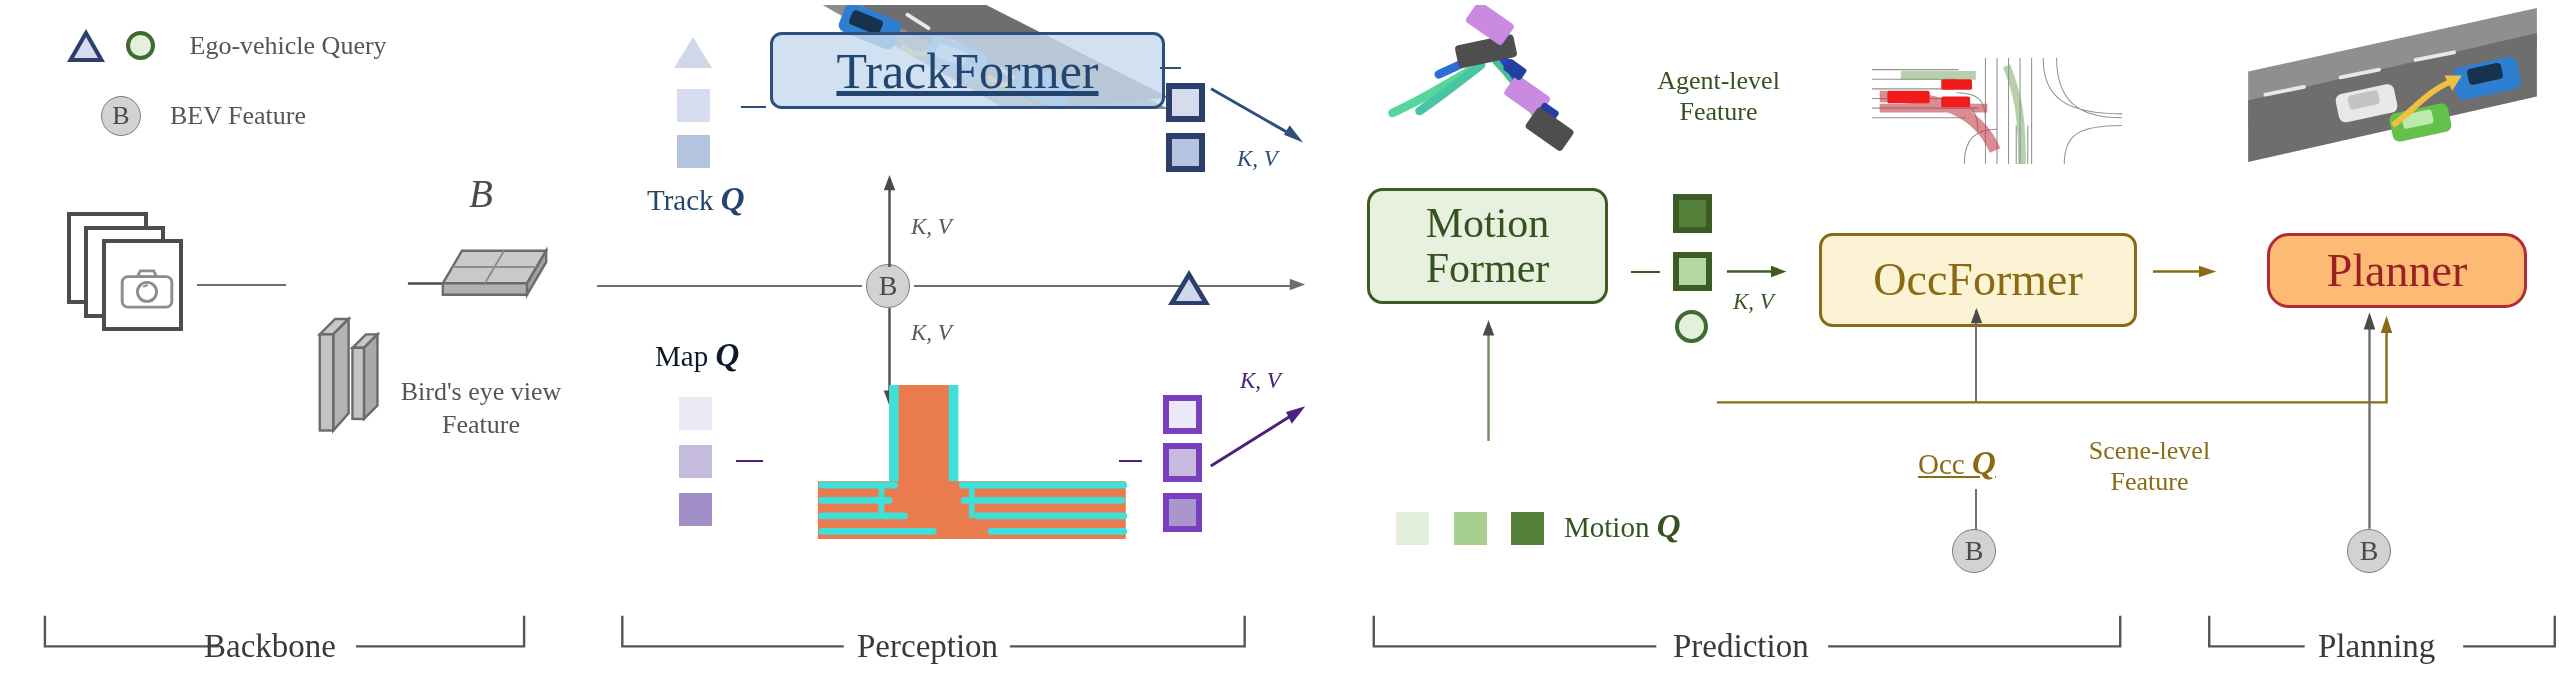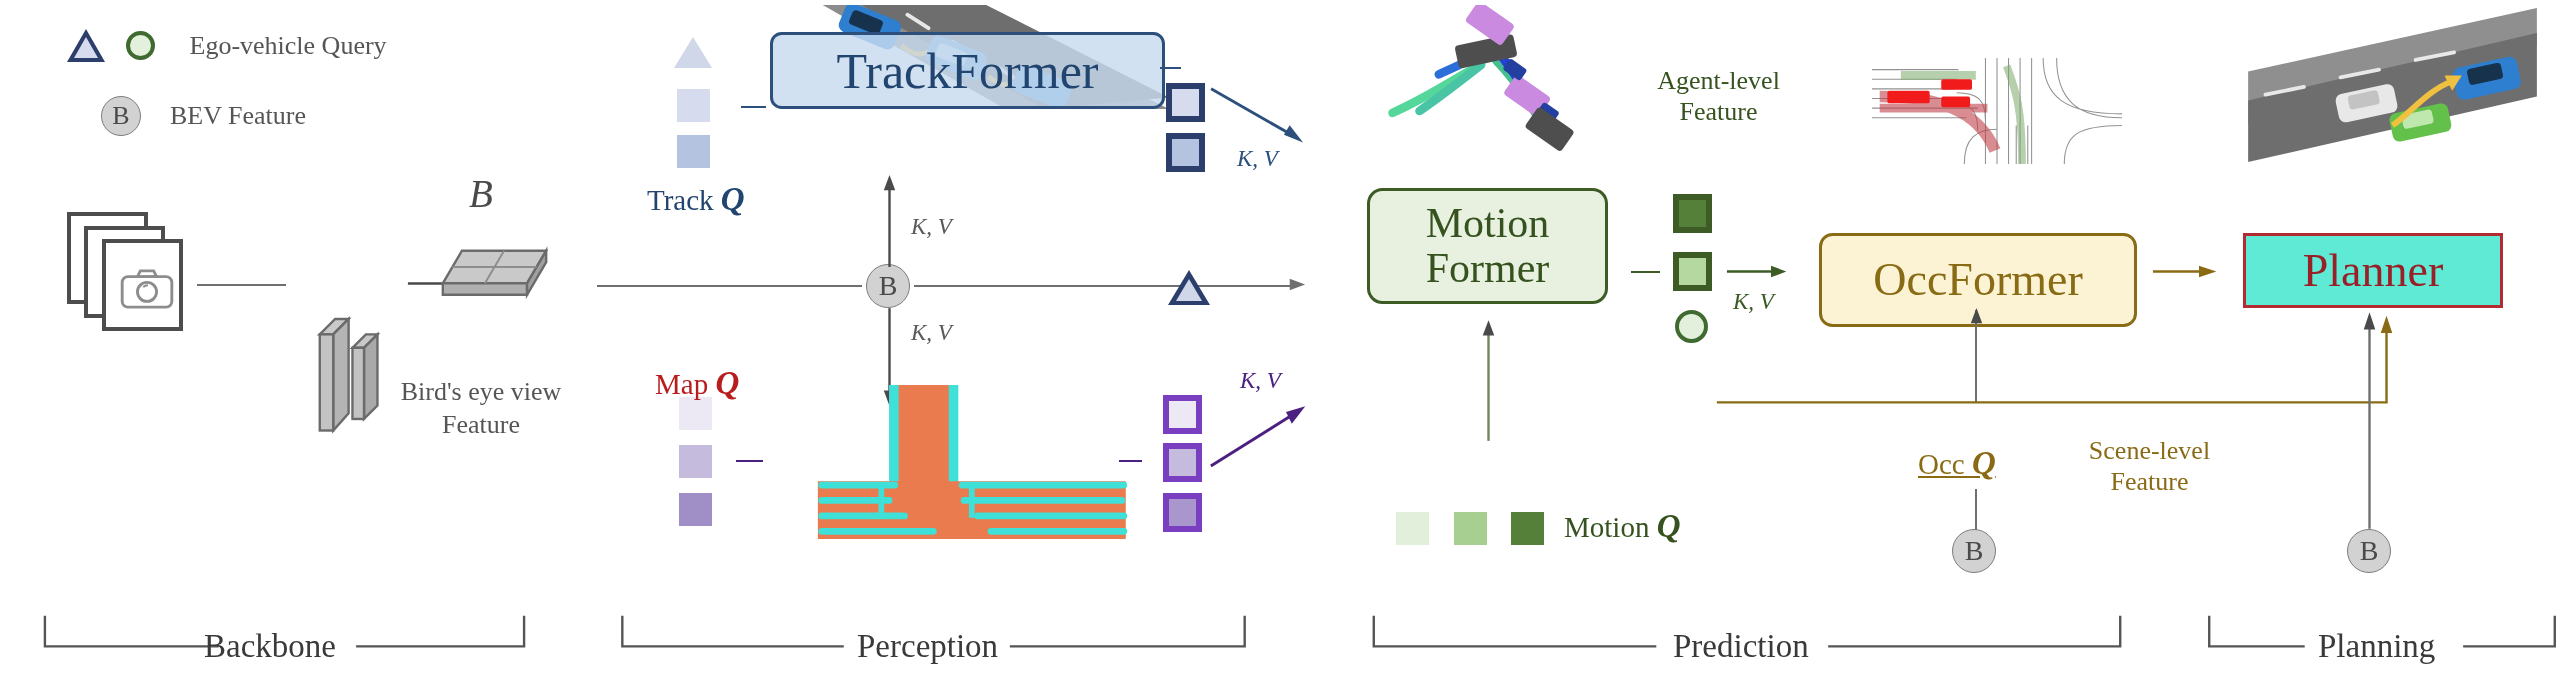--- a/index.html
+++ b/index.html
@@ -134,24 +134,25 @@
   }
   #occformer-box {
     border: 3.9px solid #8a6b15;
     background: #fbf3d3;
     color: #8a6b15;
     font-size: 46px;
     border-radius: 13.5px;
   }
   #planner-box {
     border: 3.9px solid #b22b33;
-    background: #5eead4;
+    background: #fdba74;
     color: #9a2028;
     font-size: 46px;
-    border-radius: 0;
+    border-radius: 22px;
+    margin-left: 24px;
   }
 
   
   .chip { box-sizing: border-box; }
   .chip-sq-plain { width: 33px; height: 33px; }
   .chip-sq-out { width: 39px; height: 39px; border-width: 6.7px; border-style: solid; }
   .chip-tri-solid {
     width: 0; height: 0;
     border-left: 19px solid transparent;
     border-right: 19px solid transparent;
@@ -192,21 +193,21 @@
   .kv-purple { color: #4b2080; }
   .kv-green { color: #3d5c25; }
 
   .qlabel {
     font-size: 29px;
     font-family: "Liberation Serif", serif;
     white-space: nowrap;
   }
   .qlabel .q { font-style: italic; font-weight: bold; font-size: 33px; }
   .blue-t { color: #21456f; }
-  .purple-t { color: #b91c1c; margin-top: 28px; }
+  .purple-t { color: #0f172a; }
   .green-t { color: #35521f; }
   .gold-t { color: #8a6b15; }
 
   .feat-label {
     font-size: 26px;
     text-align: center;
     line-height: 1.2;
     font-family: "Liberation Serif", serif;
     white-space: nowrap;
   }
@@ -333,21 +334,21 @@
         <rect x="258" y="70" width="60" height="30" rx="8" fill="#4a96d8" transform="rotate(22 288 85)"></rect>
       </g>
     </svg>
   </div>
 
   <div class="abs chip chip-tri-solid" style="left:674px; top:37px;"></div>
   <div class="abs chip chip-sq-plain" style="left:677px; top:89px; background:#d6dced;"></div>
   <div class="abs chip chip-sq-plain" style="left:677px; top:135px; background:#b4c3e0;"></div>
   <div class="abs hline" style="left:741px; top:106px; width:25px; background:#2c4f7c;"></div>
 
-  <div class="abs module" id="trackformer-box" style="left:770px; top:32px; width:395px; height:77px;">
+  <div class="abs module" id="trackformer-box" style="left:770px; top:32px; width:395px; height:77px;text-decoration:underline;">
     <span>TrackFormer</span>
   </div>
 
   <span class="abs qlabel blue-t" style="left:647px; top:181px;"><span>Track </span><span class="q">Q</span></span>
 
   <div class="abs hline" style="left:1160px; top:67px; width:21px; background:#2c4f7c;"></div>
   <div class="abs chip chip-tri-out" style="left:1168px; top:19px;"></div>
   <div class="abs chip chip-sq-out" style="left:1166px; top:83px; border-color:#2c3e6b; background:#d6dced;"></div>
   <div class="abs chip chip-sq-out" style="left:1166px; top:133px; border-color:#2c3e6b; background:#b4c3e0;"></div>
 

